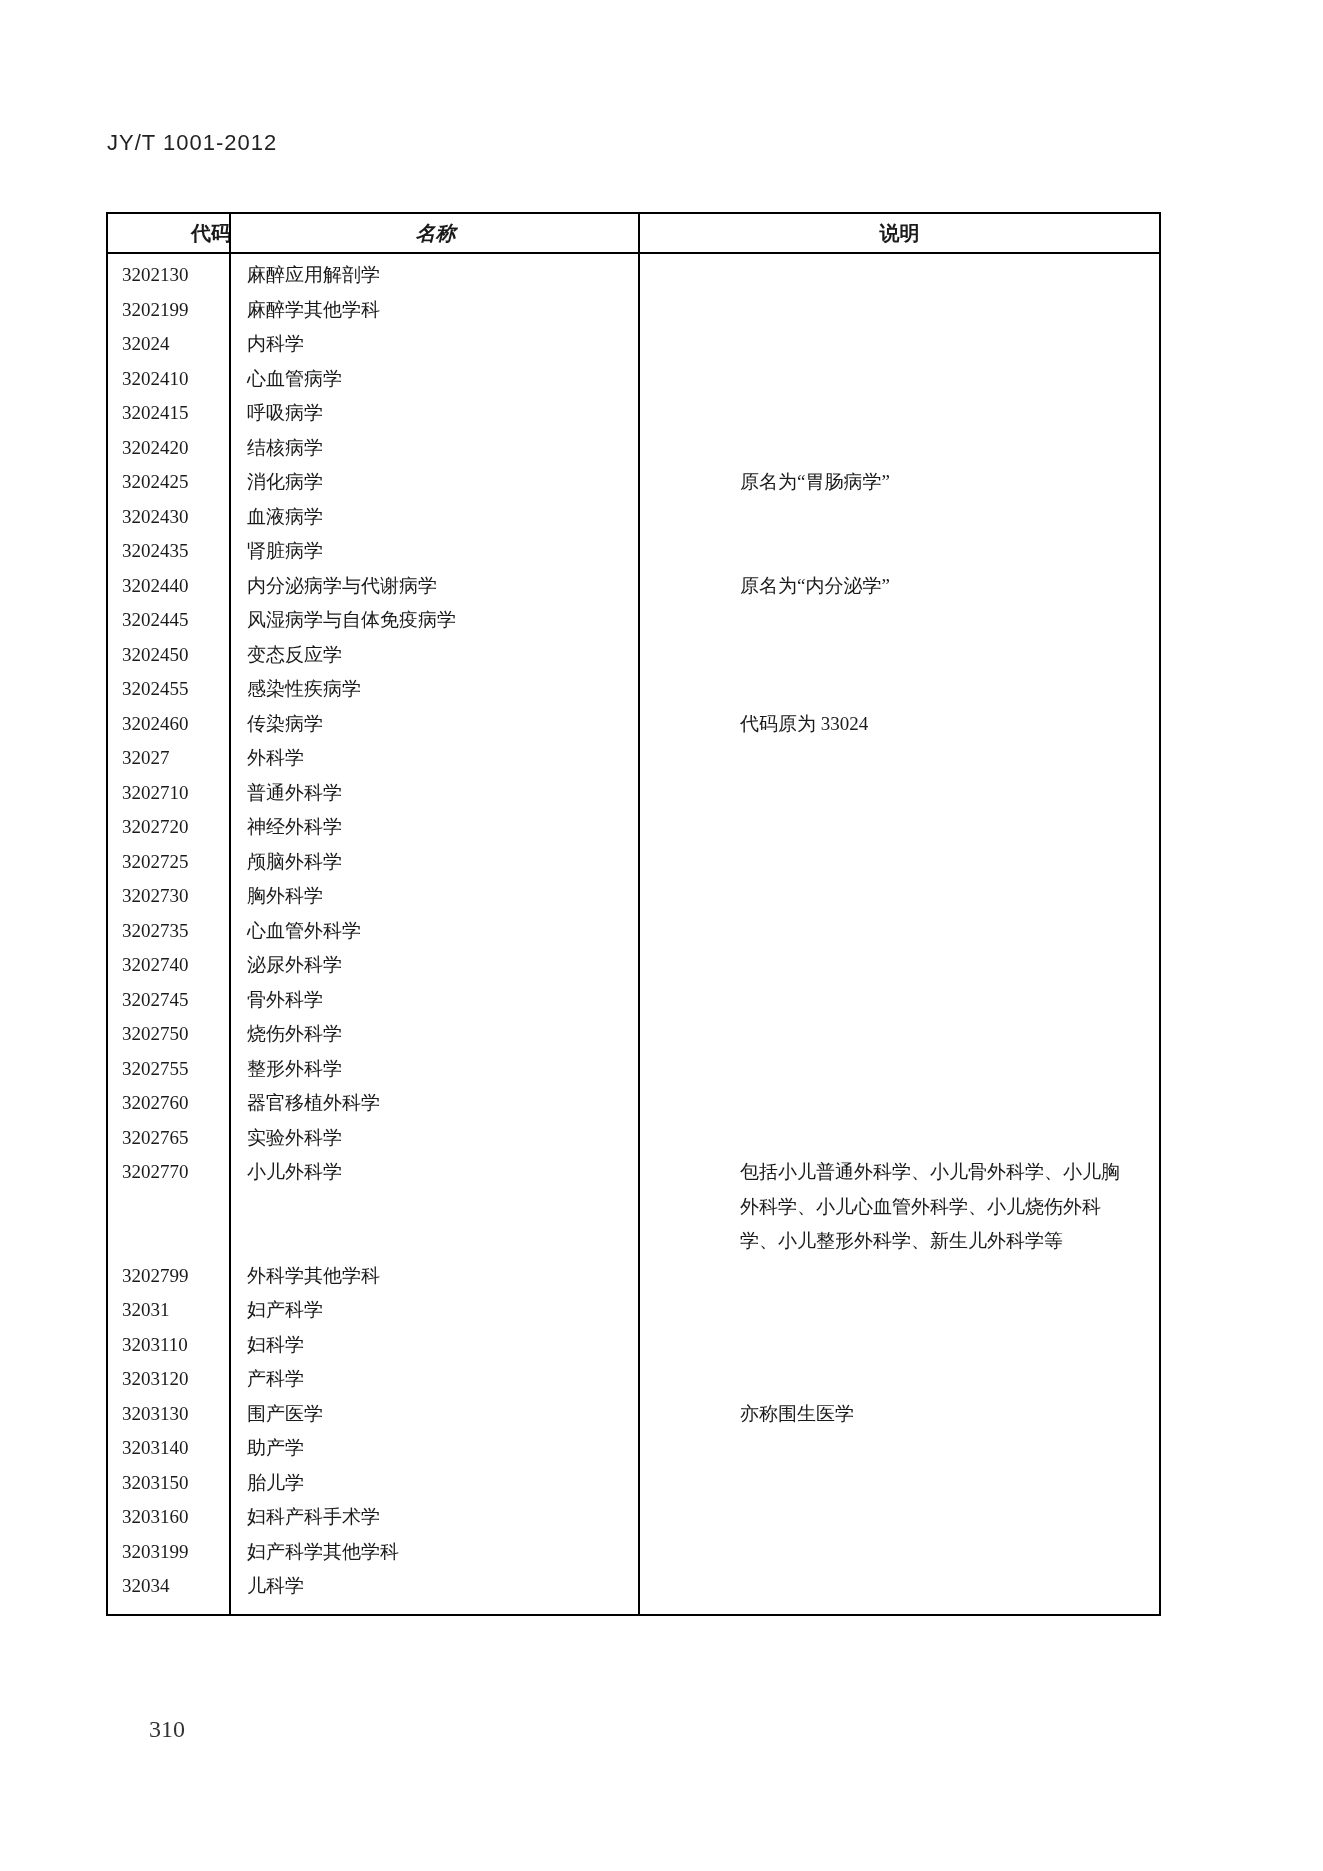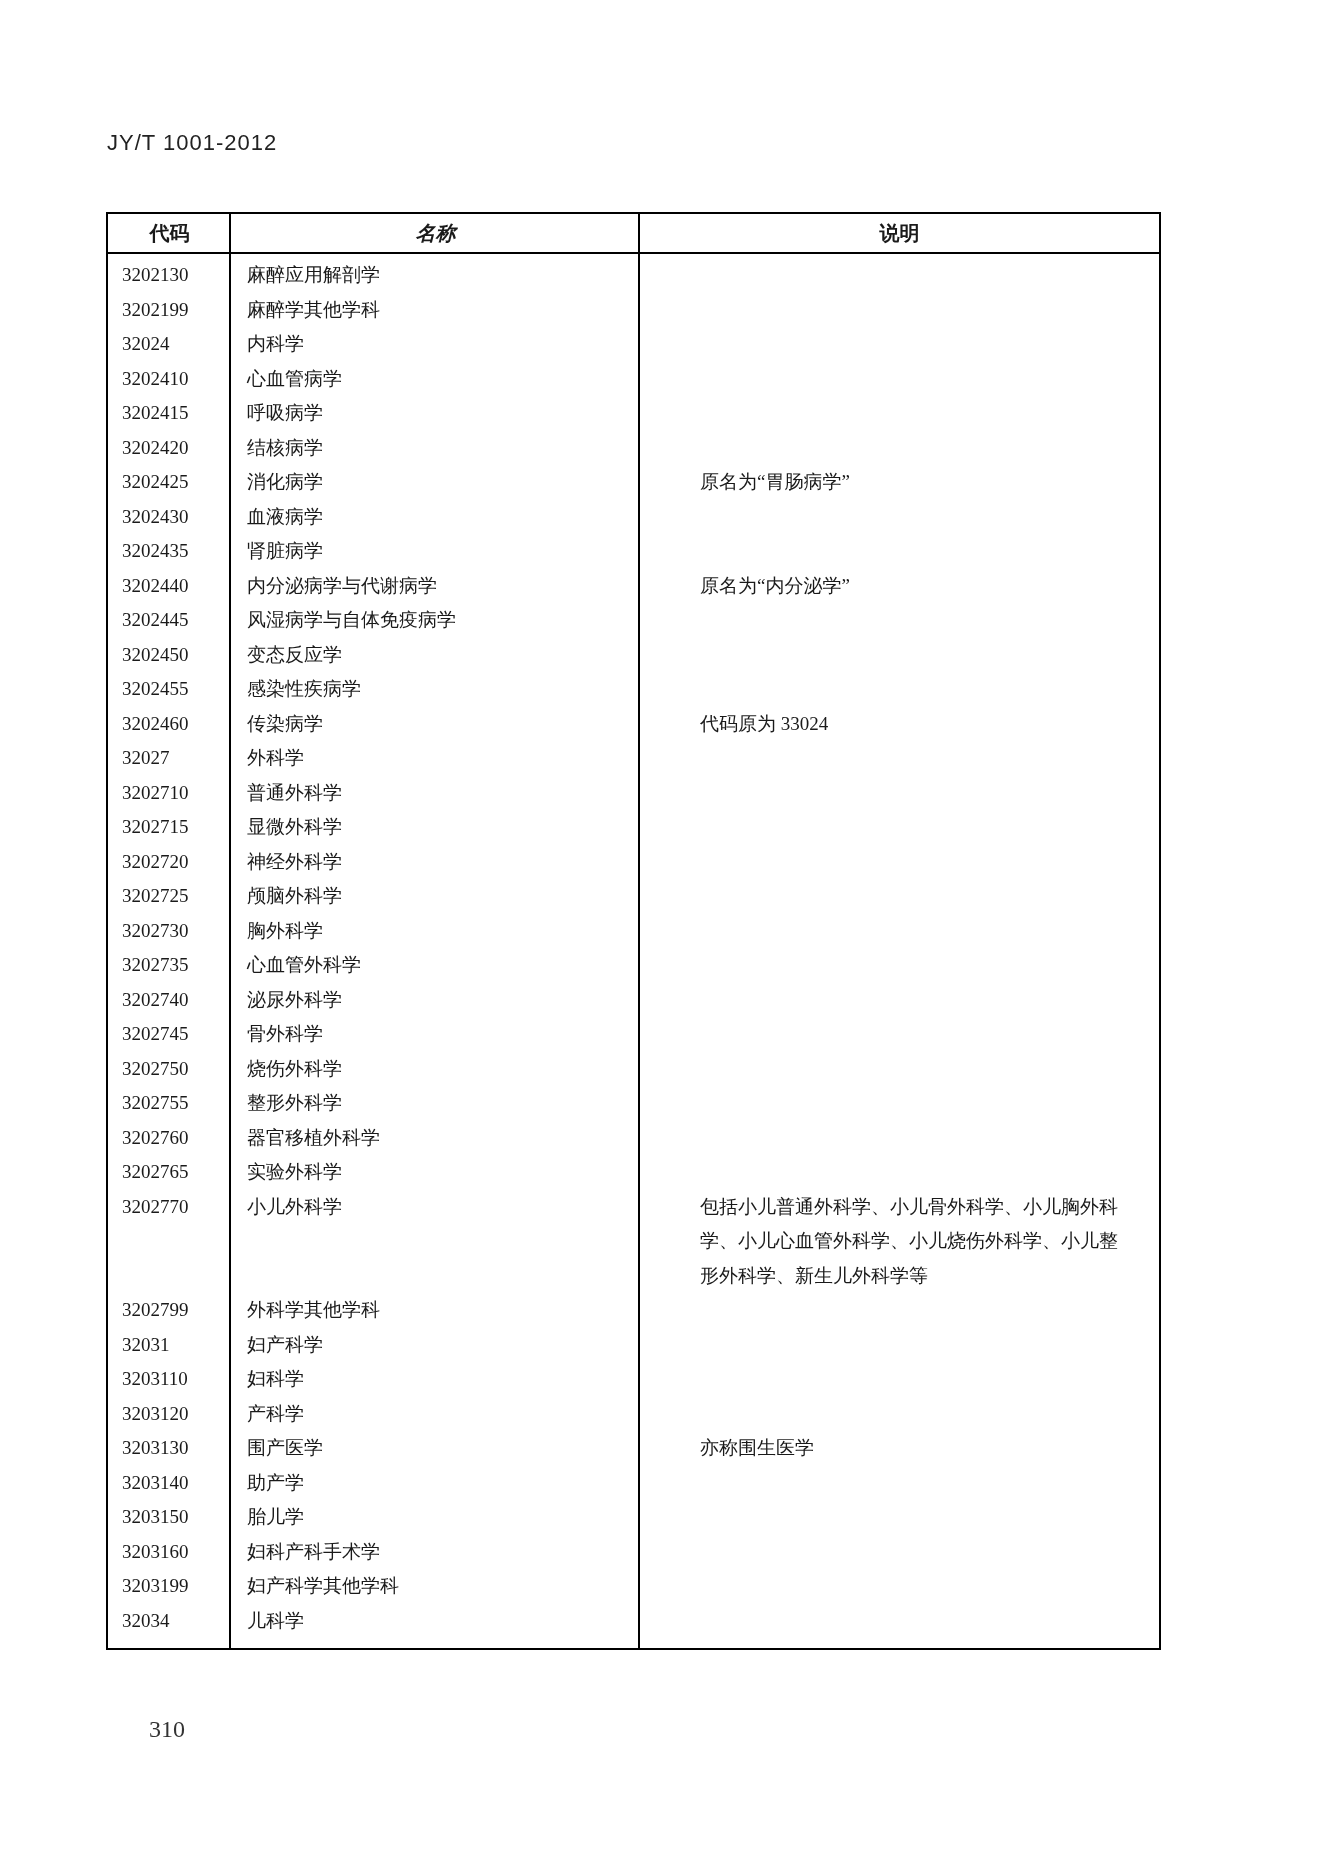--- a/index.html
+++ b/index.html
@@ -36,21 +36,21 @@
   .thead {
     display: flex;
     height: 38px;
     border-bottom: 2px solid #000;
     align-items: center;
     font-family: "Liberation Sans", sans-serif;
     font-weight: bold;
     font-size: 20px;
   }
   .thead .hcell { text-align: center; }
-  .hcell.h-code { width: 123px; }
+  .hcell.h-code { width: 123px; text-align: right; }
   .hcell.h-name { width: 409px; font-style: italic; }
   .hcell.h-desc { flex: 1; }
 
   .tbody {
     position: relative;
     padding: 4px 0 10px 0;
   }
   .row {
     display: flex;
     min-height: 34.5px;
@@ -63,20 +63,21 @@
     padding-left: 14px;
   }
   .cell.name {
     width: 455px;
     padding-left: 16px;
   }
   .cell.desc {
     flex: 1;
     padding-left: 14px;
     padding-right: 34px;
+    margin-left: 40px;
   }
   .col-divider {
     position: absolute;
     top: 0;
     bottom: 0;
     width: 2px;
     background: #000;
   }
   .col-divider.d1 { left: 121px; }
   .col-divider.d2 { left: 530px; }
@@ -196,25 +197,20 @@
           <div class="cell name">外科学</div>
           <div class="cell desc"></div>
         </div>
 
         <div class="row">
           <div class="cell code">3202710</div>
           <div class="cell name">普通外科学</div>
           <div class="cell desc"></div>
         </div>
 
-        <div class="row">
-          <div class="cell code">3202715</div>
-          <div class="cell name">显微外科学</div>
-          <div class="cell desc"></div>
-        </div>
 
         <div class="row">
           <div class="cell code">3202720</div>
           <div class="cell name">神经外科学</div>
           <div class="cell desc"></div>
         </div>
 
         <div class="row">
           <div class="cell code">3202725</div>
           <div class="cell name">颅脑外科学</div>

